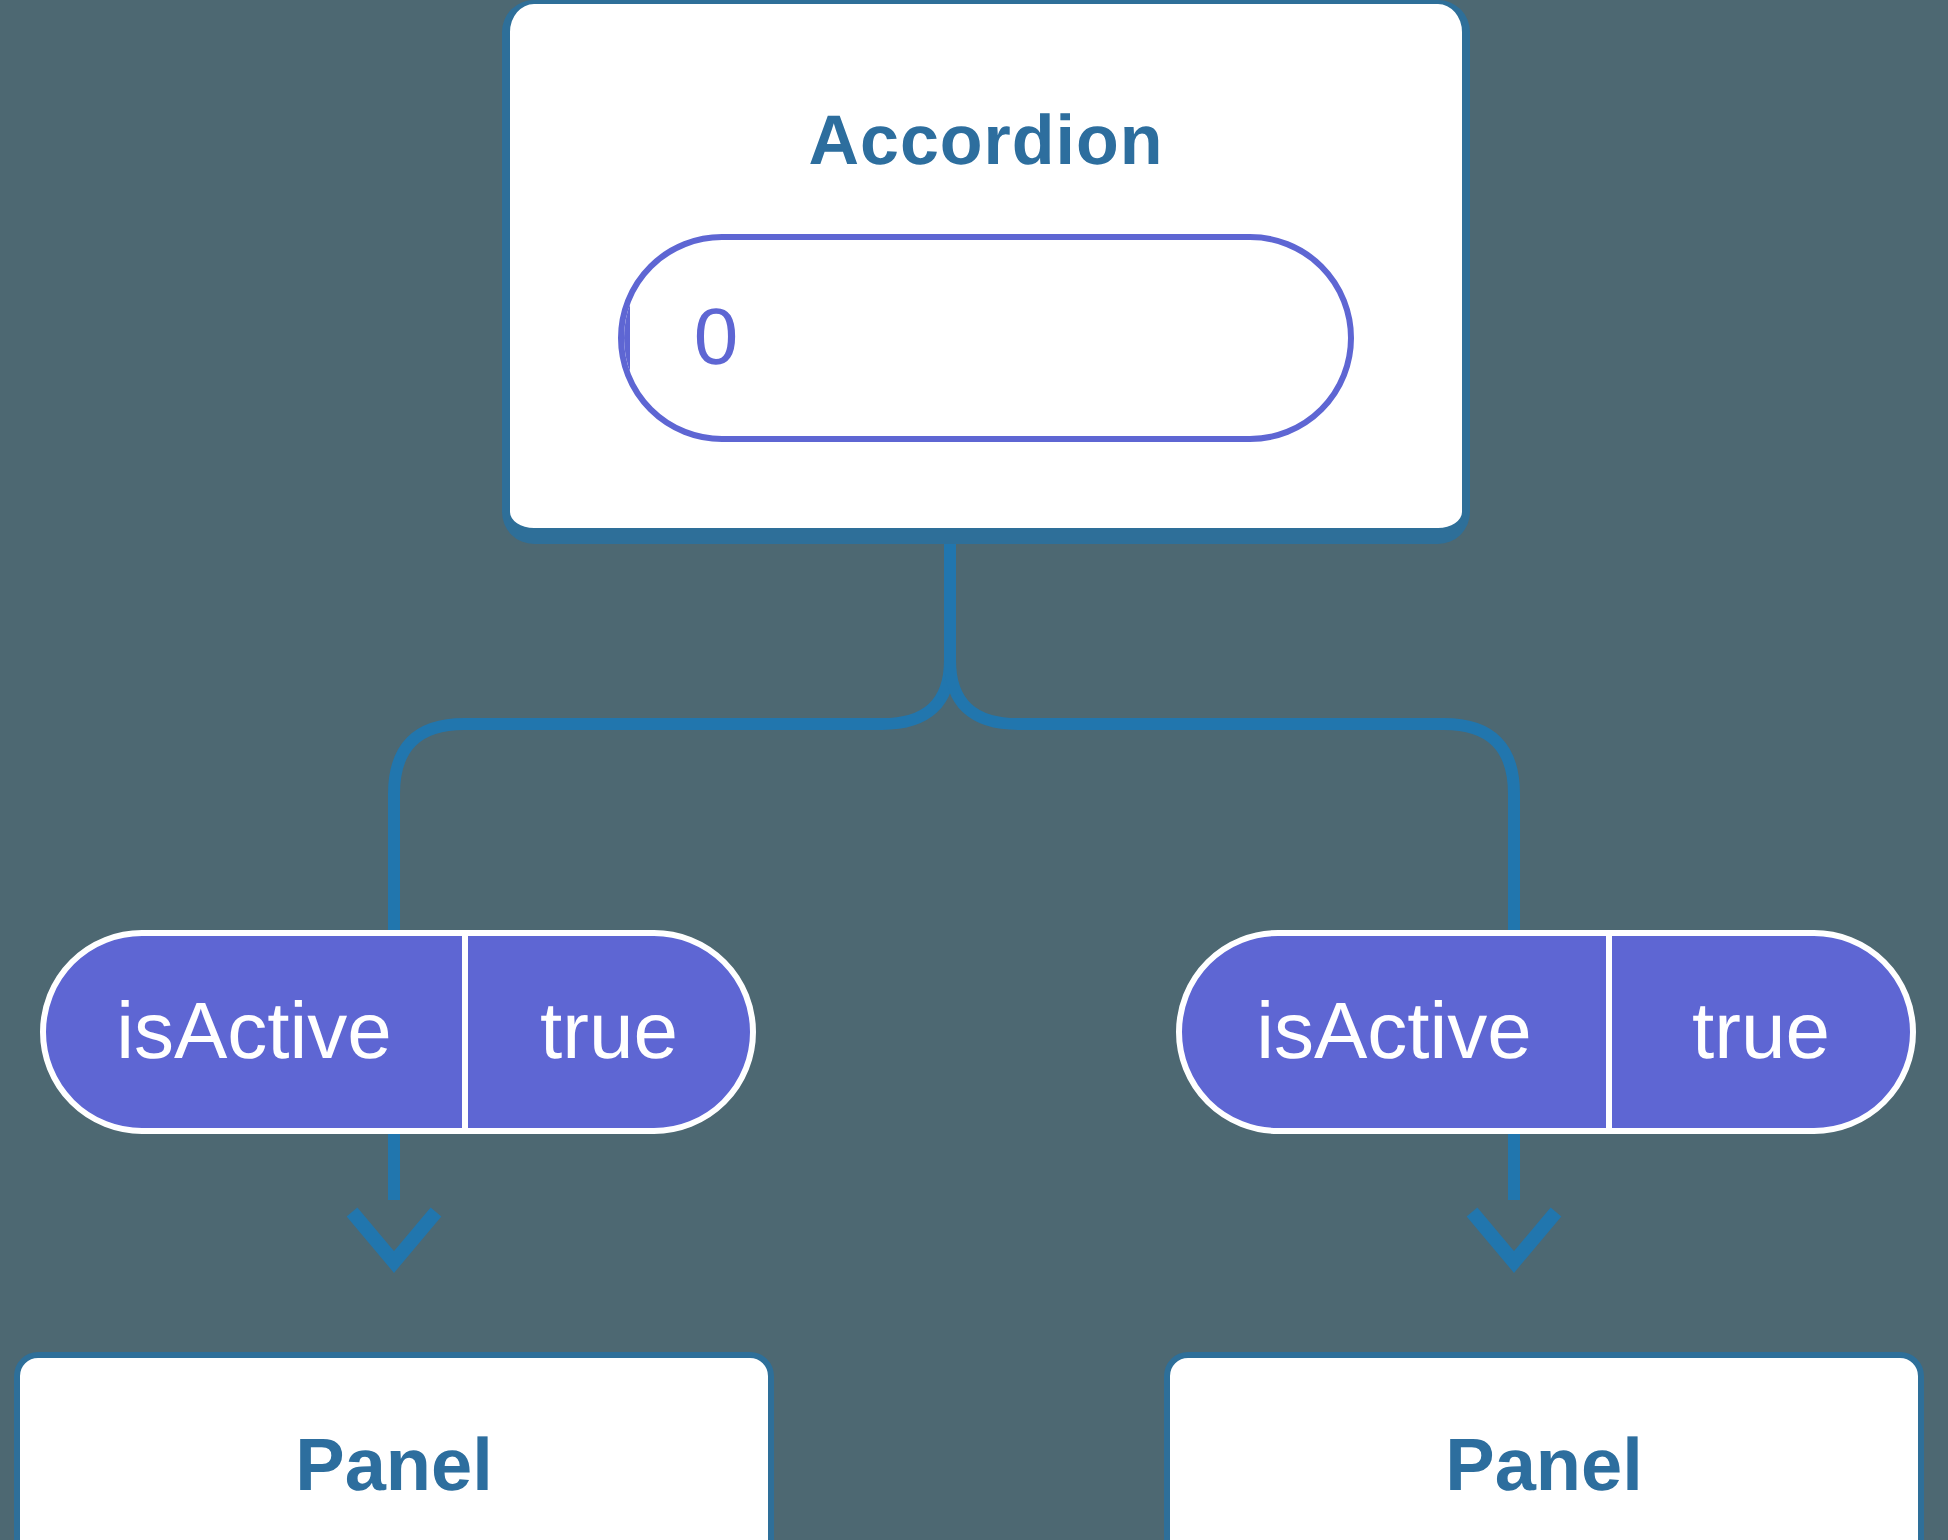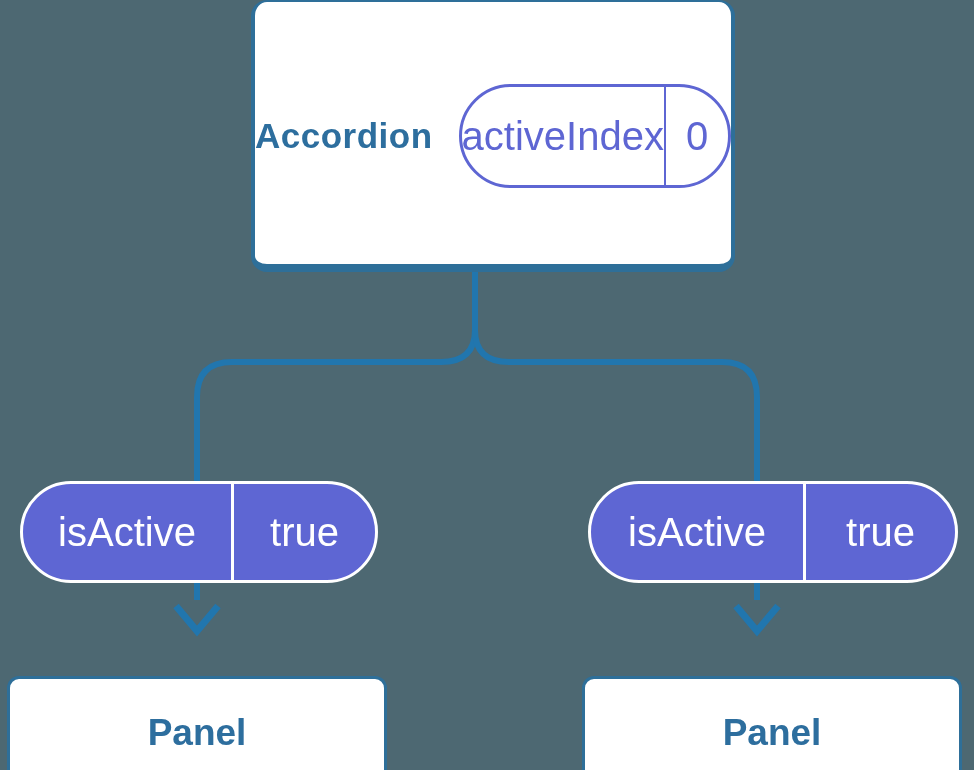--- a/index.html
+++ b/index.html
@@ -39,20 +39,21 @@
     position: absolute;
     left: 251px; top: 0;
     width: 484px; height: 272px;
     background: var(--card-background);
     border: 4px solid var(--card-border);
     border-top-width: 2px;
     border-bottom-width: 8px;
     border-radius: 16px;
     z-index: 2;
     display: flex;
+    flex-direction: column;
     align-items: center;
     justify-content: center;
     gap: 26px;
     padding-top: 6px;
   }
   .accordion-title {
     font-size: 35px;
     font-weight: 700;
     color: var(--heading-text);
     letter-spacing: 0.5px;
@@ -82,21 +83,20 @@
     height: 102px;
     background: var(--accent-purple);
     border: 3px solid var(--pill-text);
     border-radius: 60px;
     display: flex;
     align-items: stretch;
     overflow: hidden;
     font-size: 40px;
     color: var(--pill-text);
     z-index: 2;
-    margin-top: 16px;
   }
   .prop-pill .seg {
     display: flex; align-items: center; justify-content: center;
   }
   .prop-pill .seg.value { flex: 1; }
   .prop-pill .divider { width: 3px; background: var(--pill-text); }
   .prop-pill.left  { left: 20px;  top: 465px; width: 358px; }
   .prop-pill.left .seg.name  { width: 208px; }
   .prop-pill.right { left: 588px; top: 465px; width: 370px; }
   .prop-pill.right .seg.name { width: 212px; }
@@ -127,21 +127,20 @@
   <svg class="connectors" viewBox="0 0 974 770">
     <path class="flow-line" d="M475,266 V330 Q475,362 441,362 H232 Q197,362 197,397 V600"></path>
     <path class="flow-line" d="M475,266 V330 Q475,362 509,362 H722 Q757,362 757,397 V600"></path>
     <path class="arrow-head" d="M176,606 L197,631 L218,606"></path>
     <path class="arrow-head" d="M736,606 L757,631 L778,606"></path>
   </svg>
 
   <div class="accordion-card">
     <div class="accordion-title">Accordion</div>
     <div class="state-pill">
-      <div class="seg name">activeIndex</div>
       <div class="divider"></div>
       <div class="seg value">0</div>
     </div>
   </div>
 
   <div class="prop-pill left">
     <div class="seg name">isActive</div>
     <div class="divider"></div>
     <div class="seg value">true</div>
   </div>

